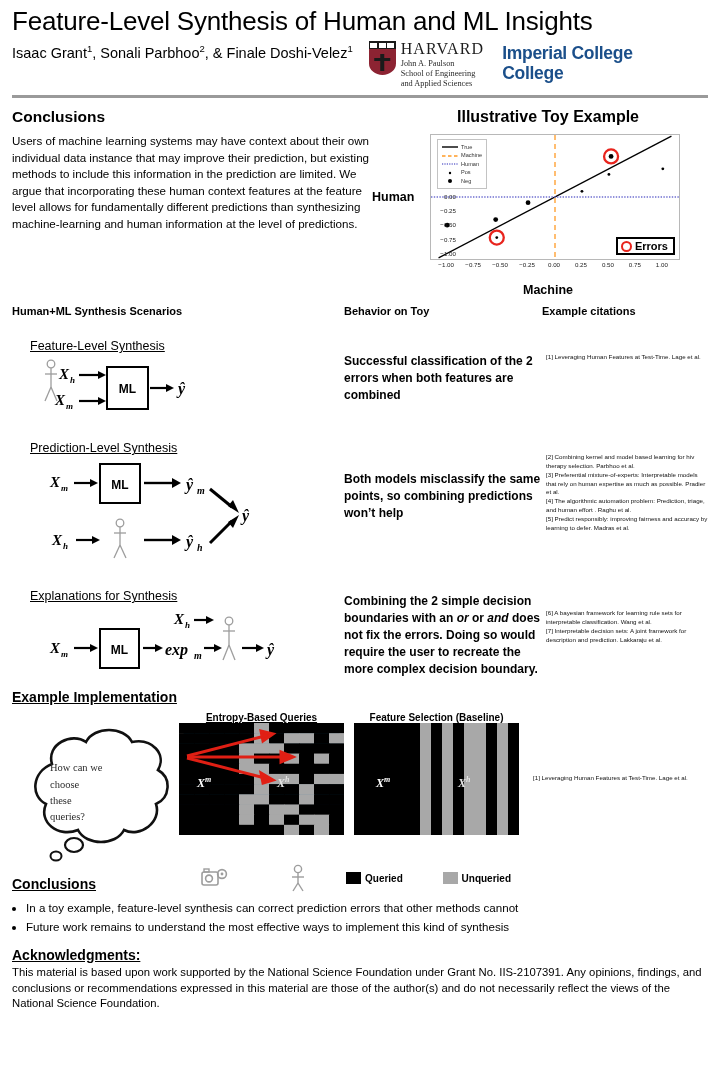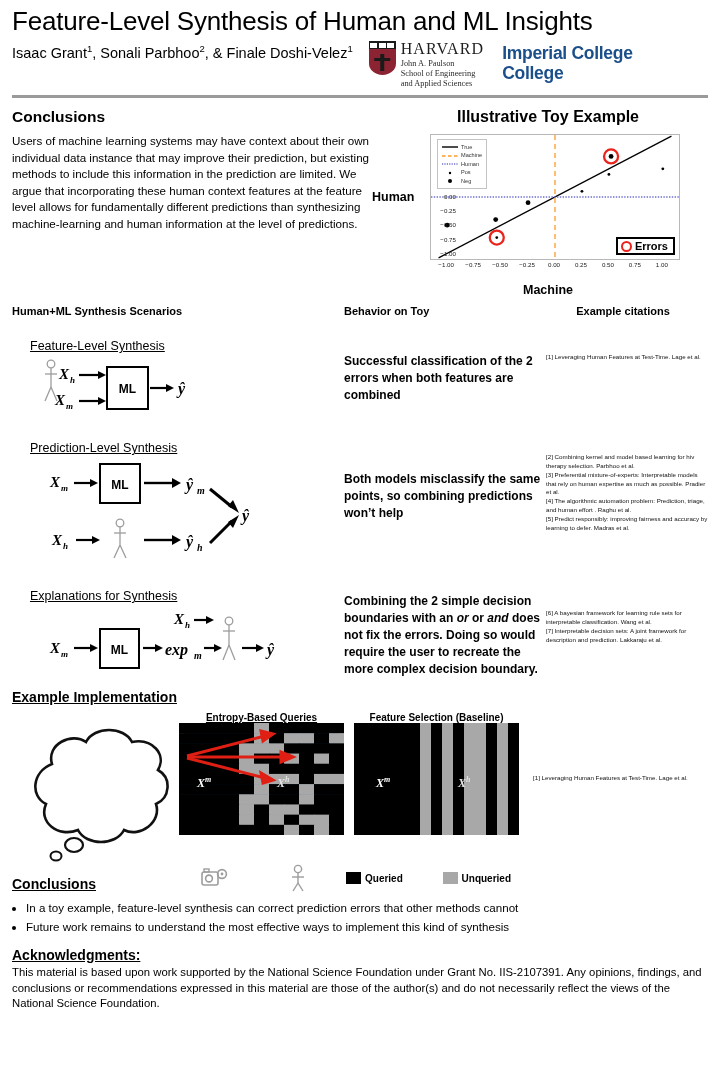--- a/index.html
+++ b/index.html
@@ -102,21 +102,21 @@
   }
   .errbox .ring { width:11px; height:11px; border:2.2px solid #e8241d; border-radius:50%; }
   .errbox .etxt { font-size:11px; font-weight:bold; }
 
   
   .cols3 { display:flex; margin-top:12px; }
   .c1 { width:332px; }
   .c2 { width:198px; }
   .c3 { flex:1; }
   .colhead { font-size:11px; font-weight:bold; }
-  .c3 .colhead { text-align:center; padding-right:4px; }
+  .c3 .colhead { text-align:left; padding-right:4px; }
   .scen-label {
     font-size:12.5px; text-decoration:underline; margin:10px 0 4px 18px;
     display:inline-block;
   }
   .beh { font-size:12px; line-height:1.42;font-weight:bold; }
   .cite { font-size:6.2px; line-height:1.42; color:#111; }
 
   
   .diag { position:relative; }
 
@@ -431,20 +431,26 @@
 
         <div style="position:relative;width:175px;height:150px;">
           <svg width="175" height="150" viewBox="0 0 175 150">
             <path d="M40 52 C34 32 60 20 74 30 C82 14 112 14 120 30 C140 26 155 42 146 58
                      C160 66 158 86 144 92 C150 110 128 126 112 118
                      C104 134 74 134 66 118 C46 126 26 110 34 92
                      C18 84 20 60 40 52 Z" fill="#fff" stroke="#111" stroke-width="2.6"></path>
             <ellipse cx="62" cy="133" rx="9" ry="7" fill="#fff" stroke="#111" stroke-width="2.2"></ellipse>
             <ellipse cx="44" cy="144" rx="5.5" ry="4.5" fill="#fff" stroke="#111" stroke-width="2"></ellipse>
           </svg>
+          <div class="cloud-txt" style="left:38px;top:48px;">
+            <div>How can we</div>
+            <div>choose</div>
+            <div>these</div>
+            <div>queries?</div>
+          </div>
         </div>
 
         <div style="width:165px;margin-left:-8px;text-decoration:underline;">
           <div class="grid-title">Entropy-Based Queries</div>
           <div class="mat" id="mat1" style="width:165px;height:112px;position:relative;">
             <svg id="mat1svg" width="165" height="112" viewBox="0 0 165 112" style="position:absolute;left:0;top:0">
                 <rect x="0" y="0" width="15.5" height="10.681818181818182" fill="#000"></rect>
                 <rect x="15" y="0" width="15.5" height="10.681818181818182" fill="#000"></rect>
                 <rect x="30" y="0" width="15.5" height="10.681818181818182" fill="#000"></rect>
                 <rect x="45" y="0" width="15.5" height="10.681818181818182" fill="#000"></rect>

